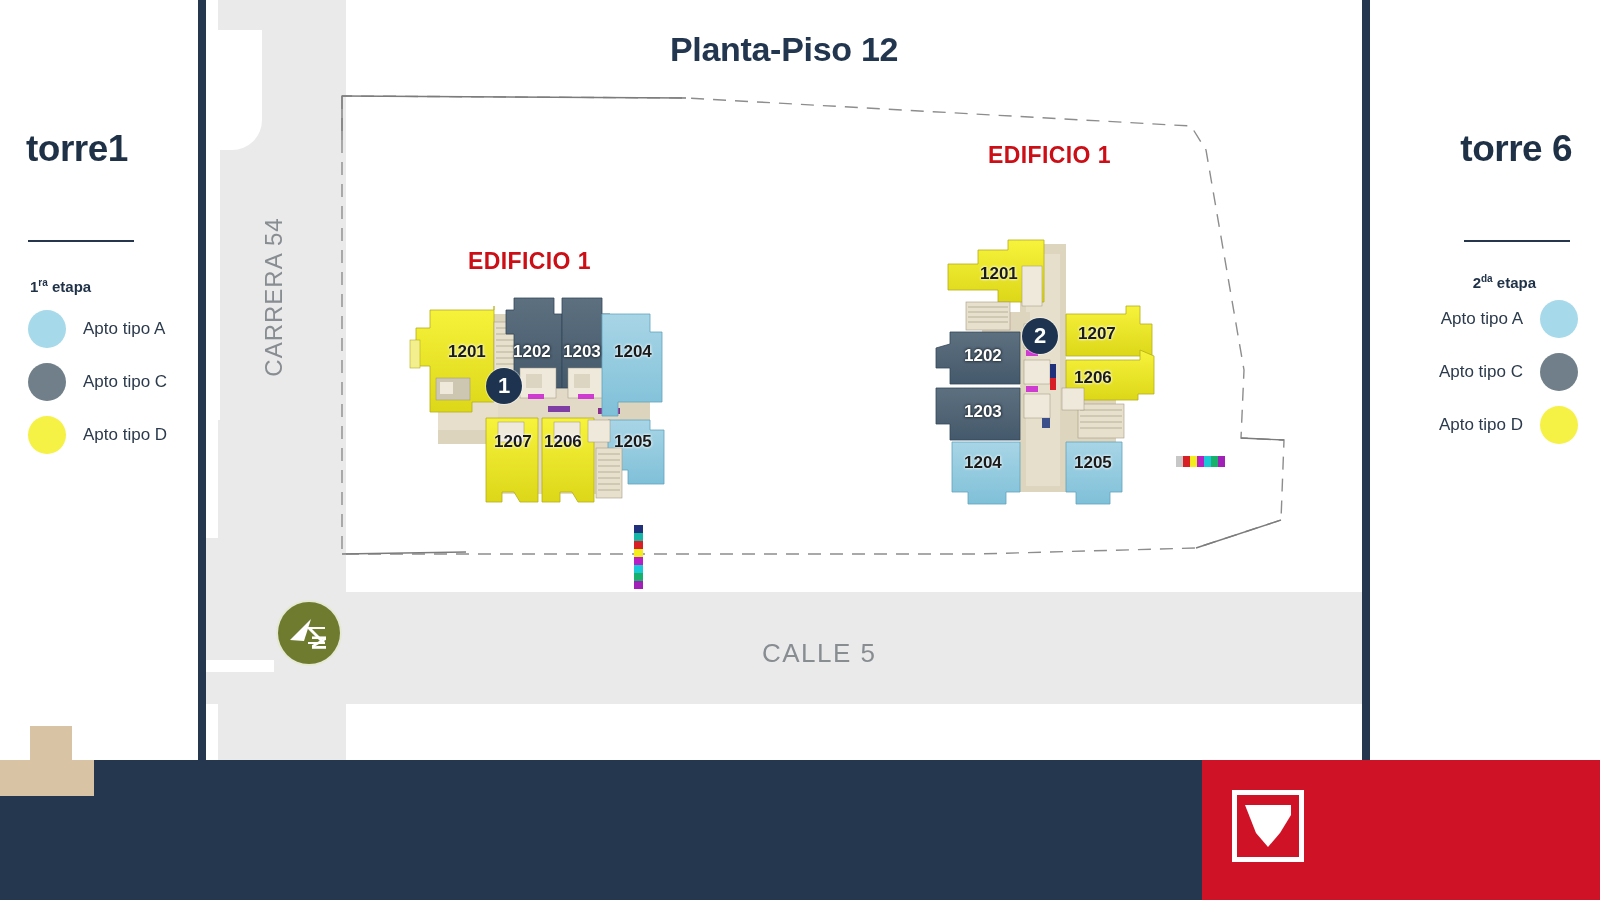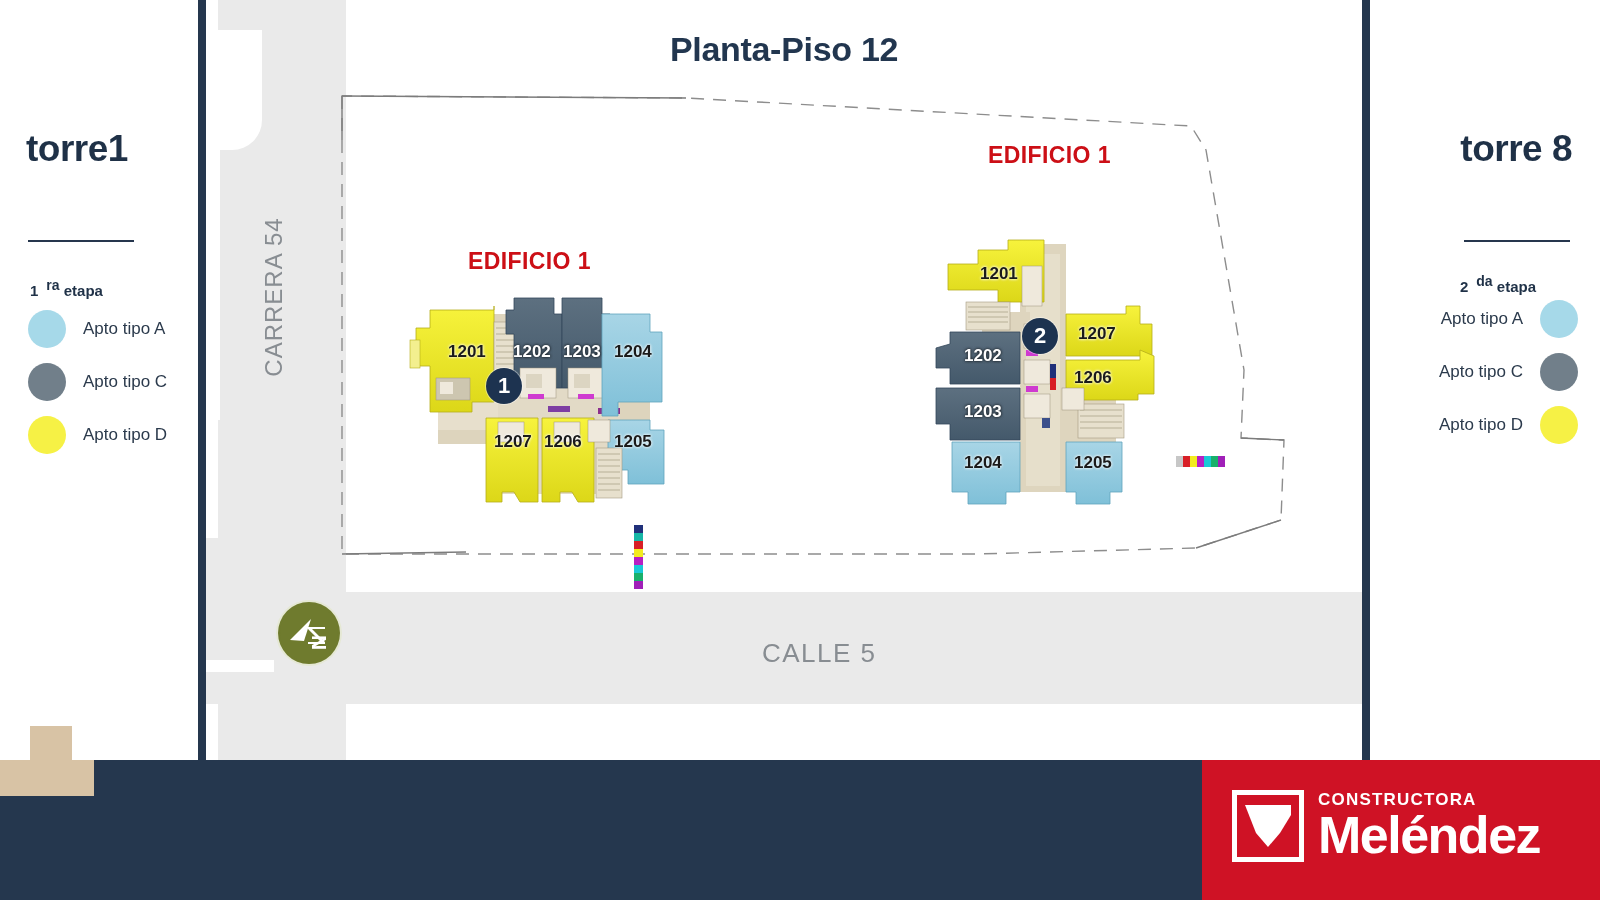--- a/index.html
+++ b/index.html
@@ -11,21 +11,21 @@
   }
   .stage { position:absolute; inset:0; width:1600px; height:900px; }
 
   
   .side-rule { width:106px; height:2px; background:#26364d; }
   .tower-title {
     font-size:37px; font-weight:bold; color:#1f3147;
     letter-spacing:-0.5px;
   }
   .etapa-label { font-size:15px; font-weight:bold; color:#1f3147; }
-  .etapa-label sup { font-size:14px;margin-left:8px; }
+  .etapa-label sup { font-size:10px; }
   .legend-row { display:flex; align-items:center; gap:17px; }
   .swatch { width:38px; height:38px; border-radius:50%; flex:none; }
   .legend-text { font-size:17px; color:#2b3a4c; white-space:nowrap; }
 
   #left-sidebar { position:absolute; left:0; top:0; width:200px; height:760px; background:#fff; }
   #left-sidebar .tower-title { position:absolute; left:26px; top:128px; }
   #left-sidebar .side-rule { position:absolute; left:28px; top:240px; }
   #left-sidebar .etapa-label { position:absolute; left:30px; top:277px; }
   #left-legend { position:absolute; left:28px; top:310px; display:flex; flex-direction:column; gap:15px; }
 
@@ -364,21 +364,21 @@
         <span class="legend-text">Apto tipo C</span>
       </div>
       <div class="legend-row">
         <span class="swatch" style="background:#f6f145"></span>
         <span class="legend-text">Apto tipo D</span>
       </div>
     </div>
   </div>
 
   <div id="right-sidebar">
-    <div class="tower-title">torre 8</div>
+    <div class="tower-title">torre 6</div>
     <div class="side-rule"></div>
     <div class="etapa-label">
       <span>2</span><sup>da</sup><span> etapa</span>
     </div>
     <div id="right-legend">
       <div class="legend-row">
         <span class="legend-text">Apto tipo A</span>
         <span class="swatch" style="background:#a6d9e9"></span>
       </div>
       <div class="legend-row">
@@ -402,24 +402,20 @@
     <div id="melendez">
       <div id="mel-mark">
         <svg width="54" height="54" viewBox="0 0 54 54">
           <polygon points="4,6 50,6 50,16 27,16 27,6" fill="#ffffff"></polygon>
           <polygon points="4,6 27,6 27,34 15,34" fill="#ffffff"></polygon>
           <polygon points="50,6 50,16 39,34 27,34 27,16" fill="#ffffff"></polygon>
           <polygon points="15,34 27,34 27,48" fill="#ffffff"></polygon>
           <polygon points="39,34 27,34 27,48" fill="#ffffff"></polygon>
         </svg>
       </div>
-      <div id="mel-text">
-        <span class="mel-top">CONSTRUCTORA</span>
-        <span class="mel-main">Meléndez</span>
-      </div>
     </div>
   </div>
 
   <div class="corner-sq" id="csq1"></div>
   <div class="corner-sq" id="csq2"></div>
   <div class="corner-sq" id="csq3"></div>
 
 </div>
 
 </body></html>

